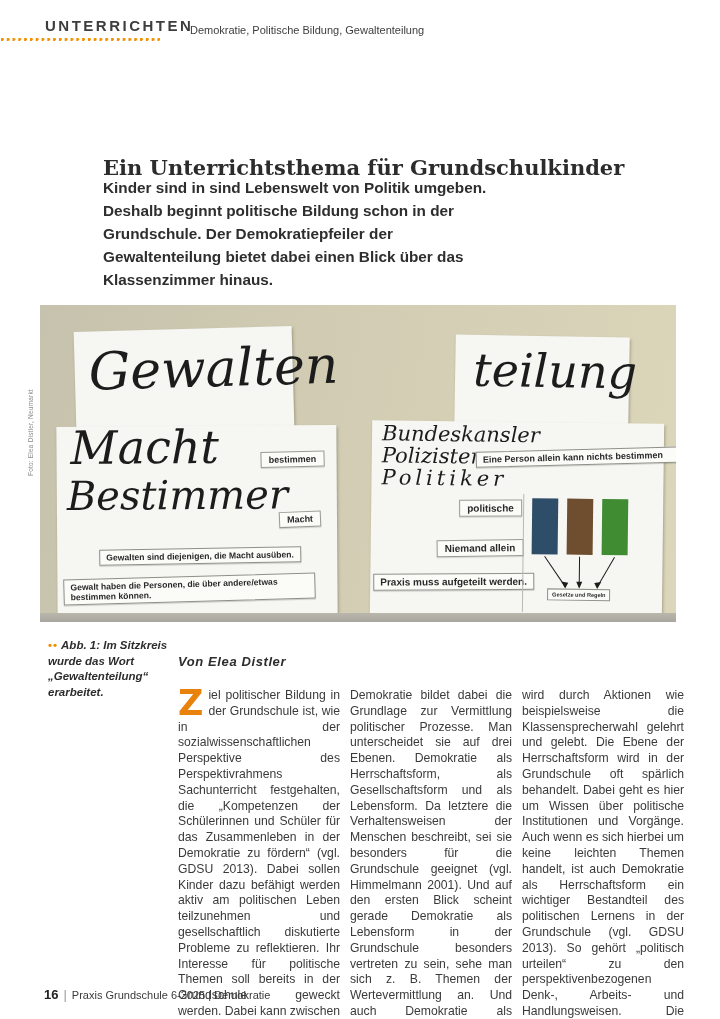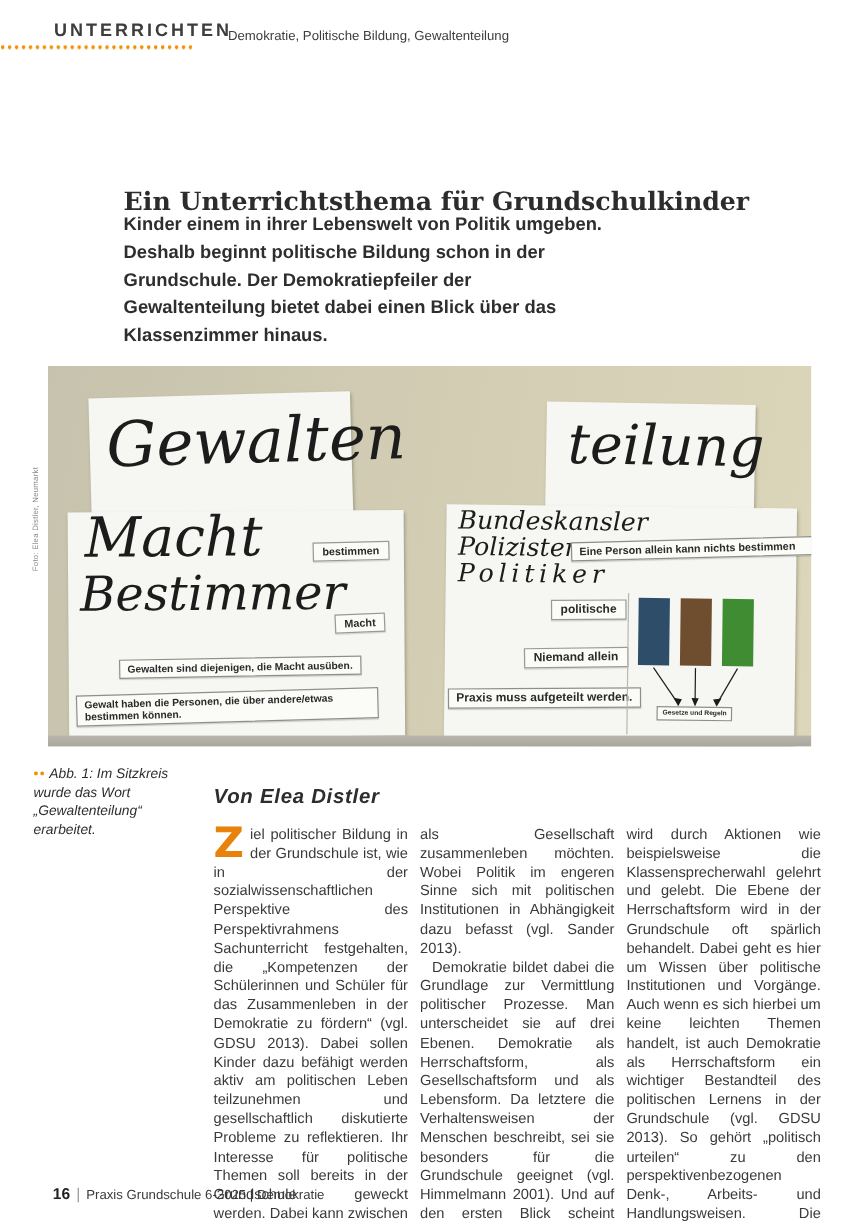--- a/index.html
+++ b/index.html
@@ -109,30 +109,30 @@
   .pillar  { width:26px; height:56px; }
   .diagram svg { position:absolute; left:0; top:0; }
   .diagram-label {
     position:absolute; left:24px; top:94px; border:1px solid #8f8f89;
     background:#fbfbf8; font-size:5.6px; font-weight:bold; color:#2a2a2a;
     padding:2px 4px; white-space:nowrap;
   }
 
   
   .caption {
-    position:absolute; left:28px; top:638px; width:128px;
-    font-size:11.5px; font-weight:normal; font-style:italic;
+    position:absolute; left:48px; top:638px; width:128px;
+    font-size:11.5px; font-weight:bold; font-style:italic;
     line-height:1.35; color:#2d2d2d;
   }
   .caption-marker { color:#f08f00; font-style:normal; letter-spacing:1px; margin-right:3px; }
 
   
   .byline {
     position:absolute; left:178px; top:654px;
-    font-size:17px; font-weight:bold; font-style:italic; letter-spacing:0.6px; color:#2d2d2d;
+    font-size:13px; font-weight:bold; font-style:italic; letter-spacing:0.6px; color:#2d2d2d;
   }
   .columns {
     position:absolute; left:178px; top:688px; width:506px;
     display:flex; gap:10px;
   }
   .col { width:162px; font-size:12.2px; line-height:15.8px; text-align:justify; color:#3a3a3a; }
   .col p + p { text-indent:10px; }
   .dropcap {
     float:left; font-size:35px; line-height:29px; font-weight:bold;
     color:#e8820a; margin:1px 5px 0 0; font-family:"DejaVu Sans", sans-serif;
@@ -146,21 +146,21 @@
 </head>
 <body>
 
 <div class="page">
 
   <div class="section-label">UNTERRICHTEN</div>
   <div class="topics">Demokratie, Politische Bildung, Gewaltenteilung</div>
   <div class="dotted-rule"></div>
 
   <h2 class="subtitle">Ein Unterrichtsthema für Grundschulkinder</h2>
-  <p class="lead">Kinder einem in ihrer Lebenswelt von Politik umgeben. Deshalb beginnt politische Bildung schon in der Grundschule. Der Demokratiepfeiler der Gewaltenteilung bietet dabei einen Blick über das Klassenzimmer hinaus.</p>
+  <p class="lead">Kinder sind in sind Lebenswelt von Politik umgeben. Deshalb beginnt politische Bildung schon in der Grundschule. Der Demokratiepfeiler der Gewaltenteilung bietet dabei einen Blick über das Klassenzimmer hinaus.</p>
 
   <div class="photo-credit">Foto: Elea Distler, Neumarkt</div>
   <div class="photo">
 
     <div class="card card-gewalten">
       <span class="hand">Gewalten</span>
     </div>
 
     <div class="card card-teilung">
       <span class="hand">teilung</span>
@@ -211,21 +211,20 @@
   <div class="caption">
     <span class="caption-marker">••</span><span>Abb. 1: Im Sitzkreis wurde das Wort „Gewaltenteilung“ erarbeitet.</span>
   </div>
 
   <div class="byline">Von Elea Distler</div>
   <div class="columns">
     <div class="col">
       <p><span class="dropcap">Z</span><span>iel politischer Bildung in der Grundschule ist, wie in der sozialwissenschaftlichen Perspektive des Perspektivrahmens Sachunterricht festgehalten, die „Kompetenzen der Schülerinnen und Schüler für das Zusammenleben in der Demokratie zu fördern“ (vgl. GDSU 2013). Dabei sollen Kinder dazu befähigt werden aktiv am politischen Leben teilzunehmen und gesellschaftlich diskutierte Probleme zu reflektieren. Ihr Interesse für politische Themen soll bereits in der Grundschule geweckt werden. Dabei kann zwischen einem weiten und engen Politikbegriff unterschieden werden. Politik im weiten Sinne beschreibt wie wir</span></p>
     </div>
     <div class="col">
-      <p>als Gesellschaft zusammenleben möchten. Wobei Politik im engeren Sinne sich mit politischen Institutionen in Abhängigkeit dazu befasst (vgl. Sander 2013).</p>
       <p>Demokratie bildet dabei die Grundlage zur Vermittlung politischer Prozesse. Man unterscheidet sie auf drei Ebenen. Demokratie als Herrschaftsform, als Gesellschaftsform und als Lebensform. Da letztere die Verhaltensweisen der Menschen beschreibt, sei sie besonders für die Grundschule geeignet (vgl. Himmelmann 2001). Und auf den ersten Blick scheint gerade Demokratie als Lebensform in der Grundschule besonders vertreten zu sein, sehe man sich z. B. Themen der Wertevermittlung an. Und auch Demokratie als Gesellschaftsform</p>
     </div>
     <div class="col">
       <p>wird durch Aktionen wie beispielsweise die Klassensprecherwahl gelehrt und gelebt. Die Ebene der Herrschaftsform wird in der Grundschule oft spärlich behandelt. Dabei geht es hier um Wissen über politische Institutionen und Vorgänge. Auch wenn es sich hierbei um keine leichten Themen handelt, ist auch Demokratie als Herrschaftsform ein wichtiger Bestandteil des politischen Lernens in der Grundschule (vgl. GDSU 2013). So gehört „politisch urteilen“ zu den perspektivenbezogenen Denk-, Arbeits- und Handlungsweisen. Die Schülerinnen und Schüler fällen auf Basis von Sachwissen Wert-, Entscheidungs- oder Gestaltungsurteile. In den perspektivenbezogenen Themenbereichen wird Demokratie</p>
     </div>
   </div>
 
   <div class="footer">
     <span class="pagenum">16</span><span class="sep">|</span><span>Praxis Grundschule 6-2025 | Demokratie</span>
   </div>

